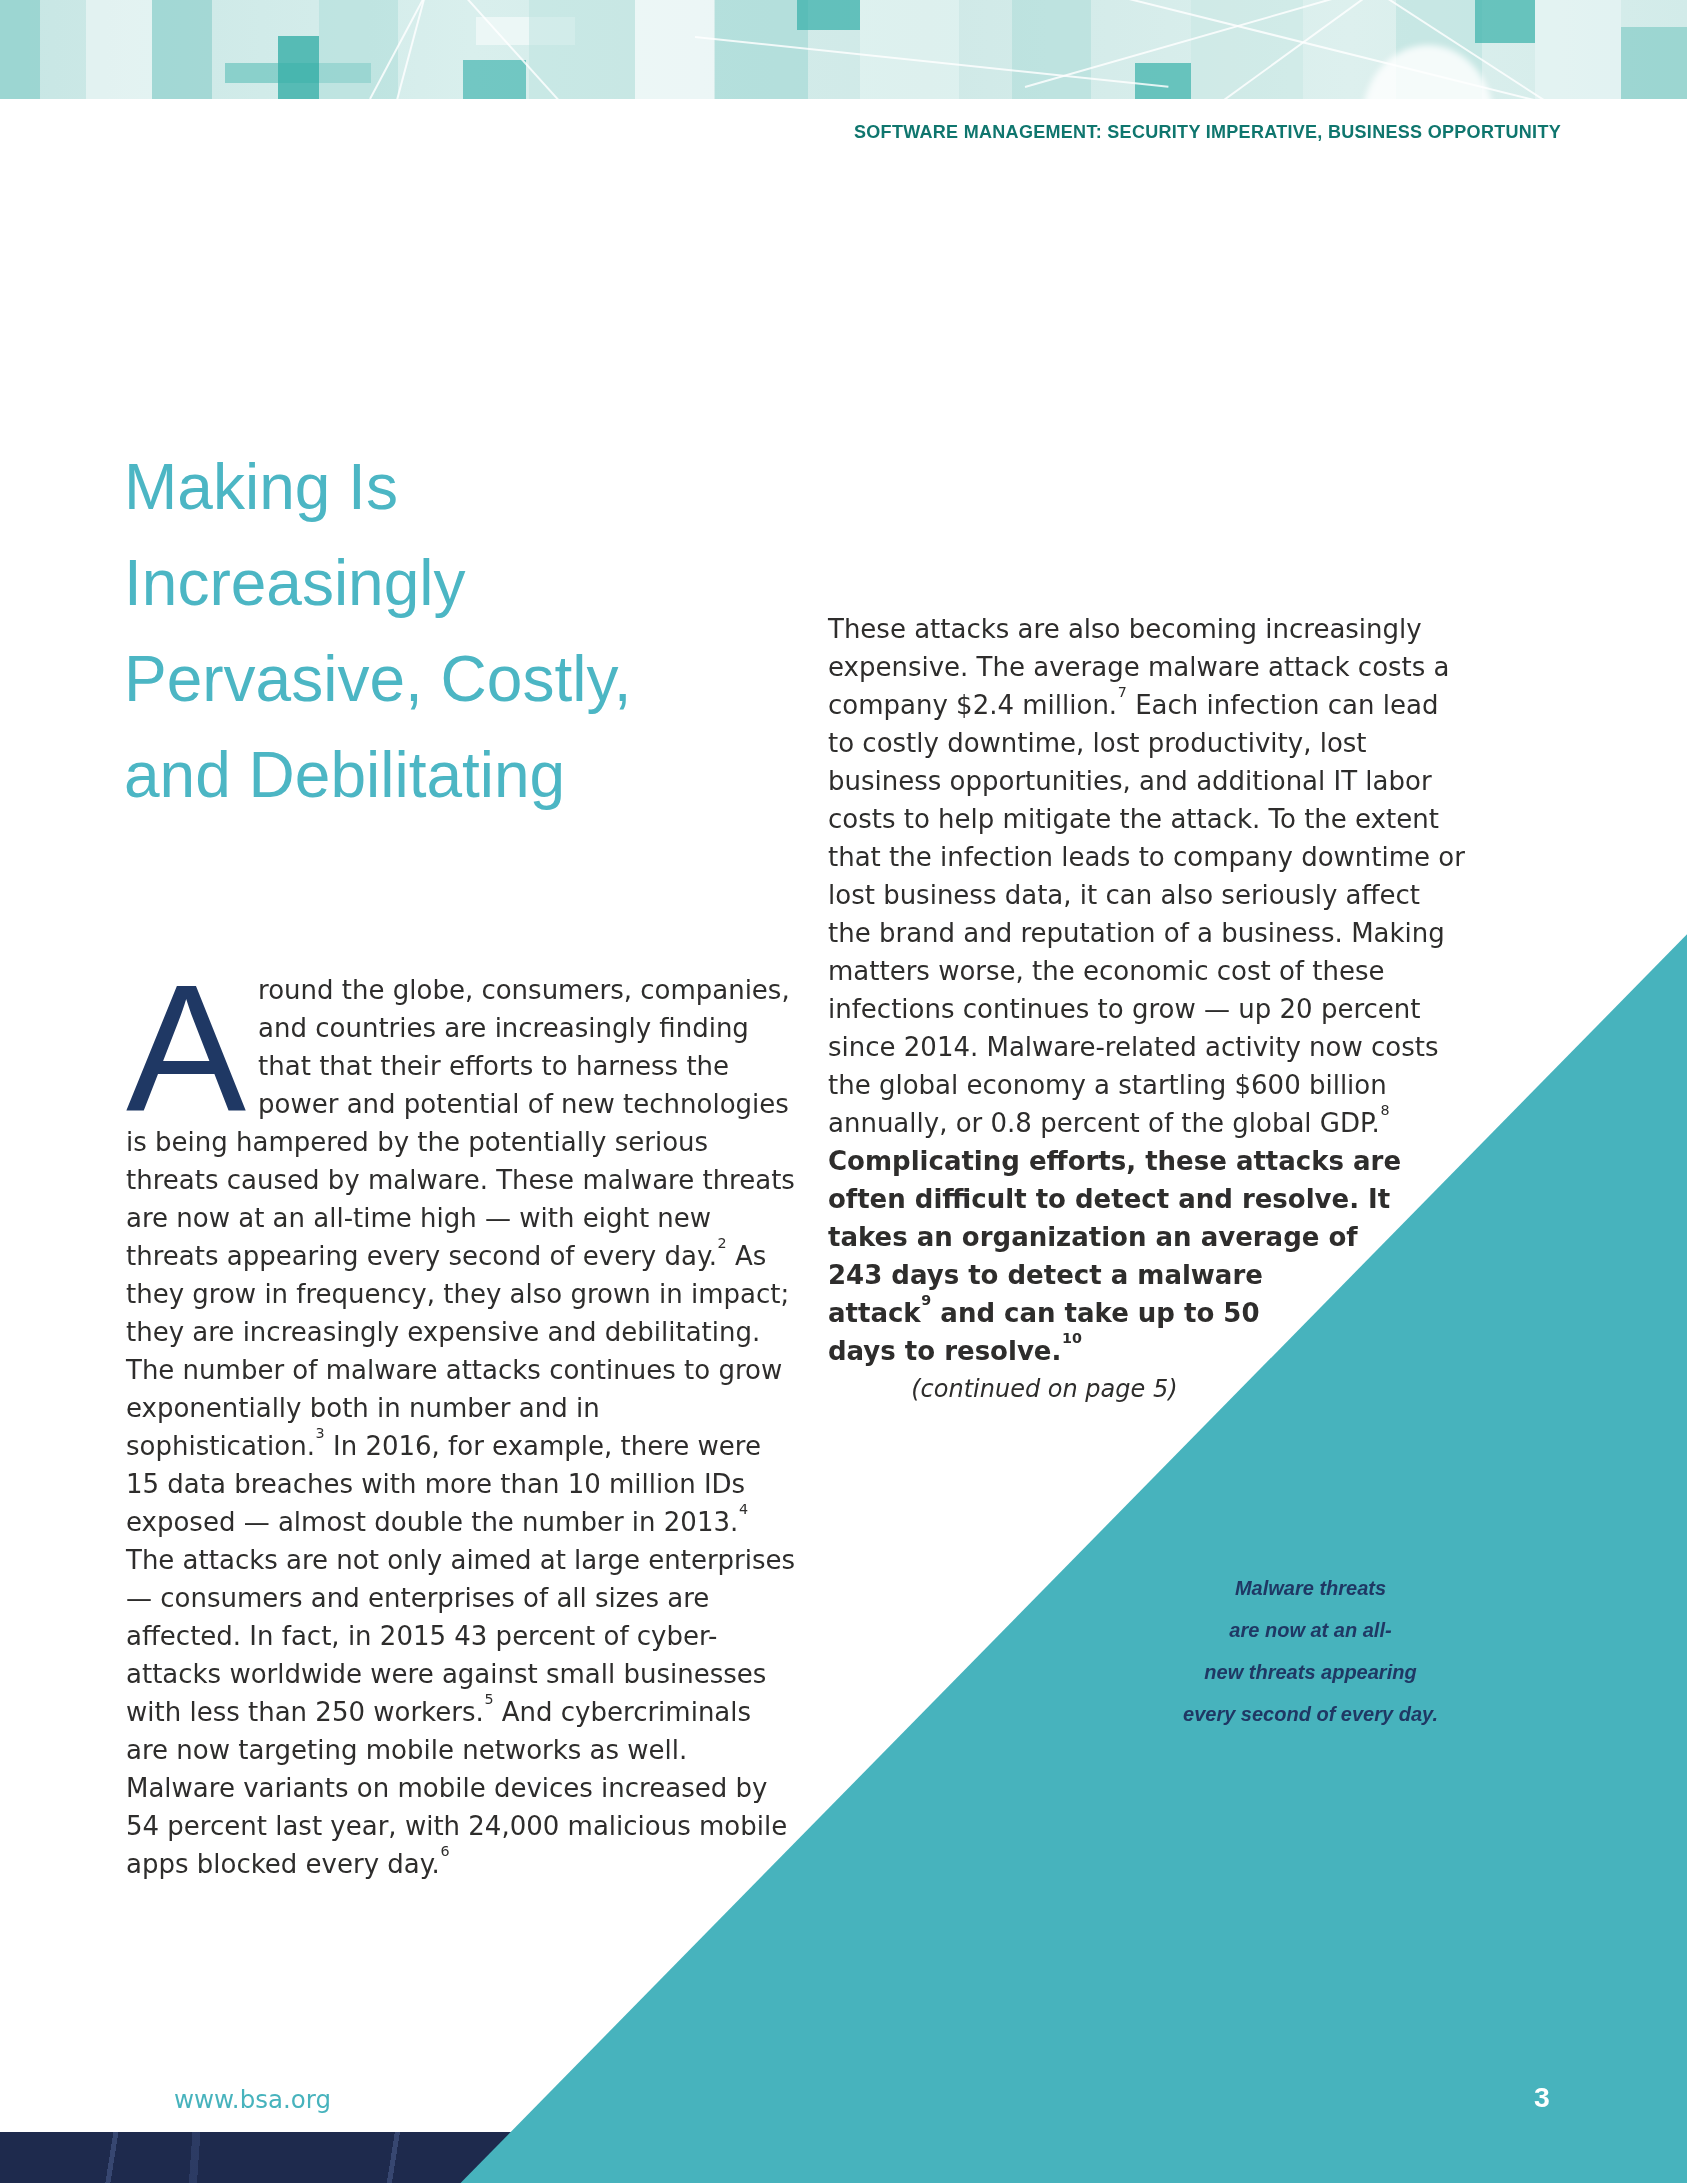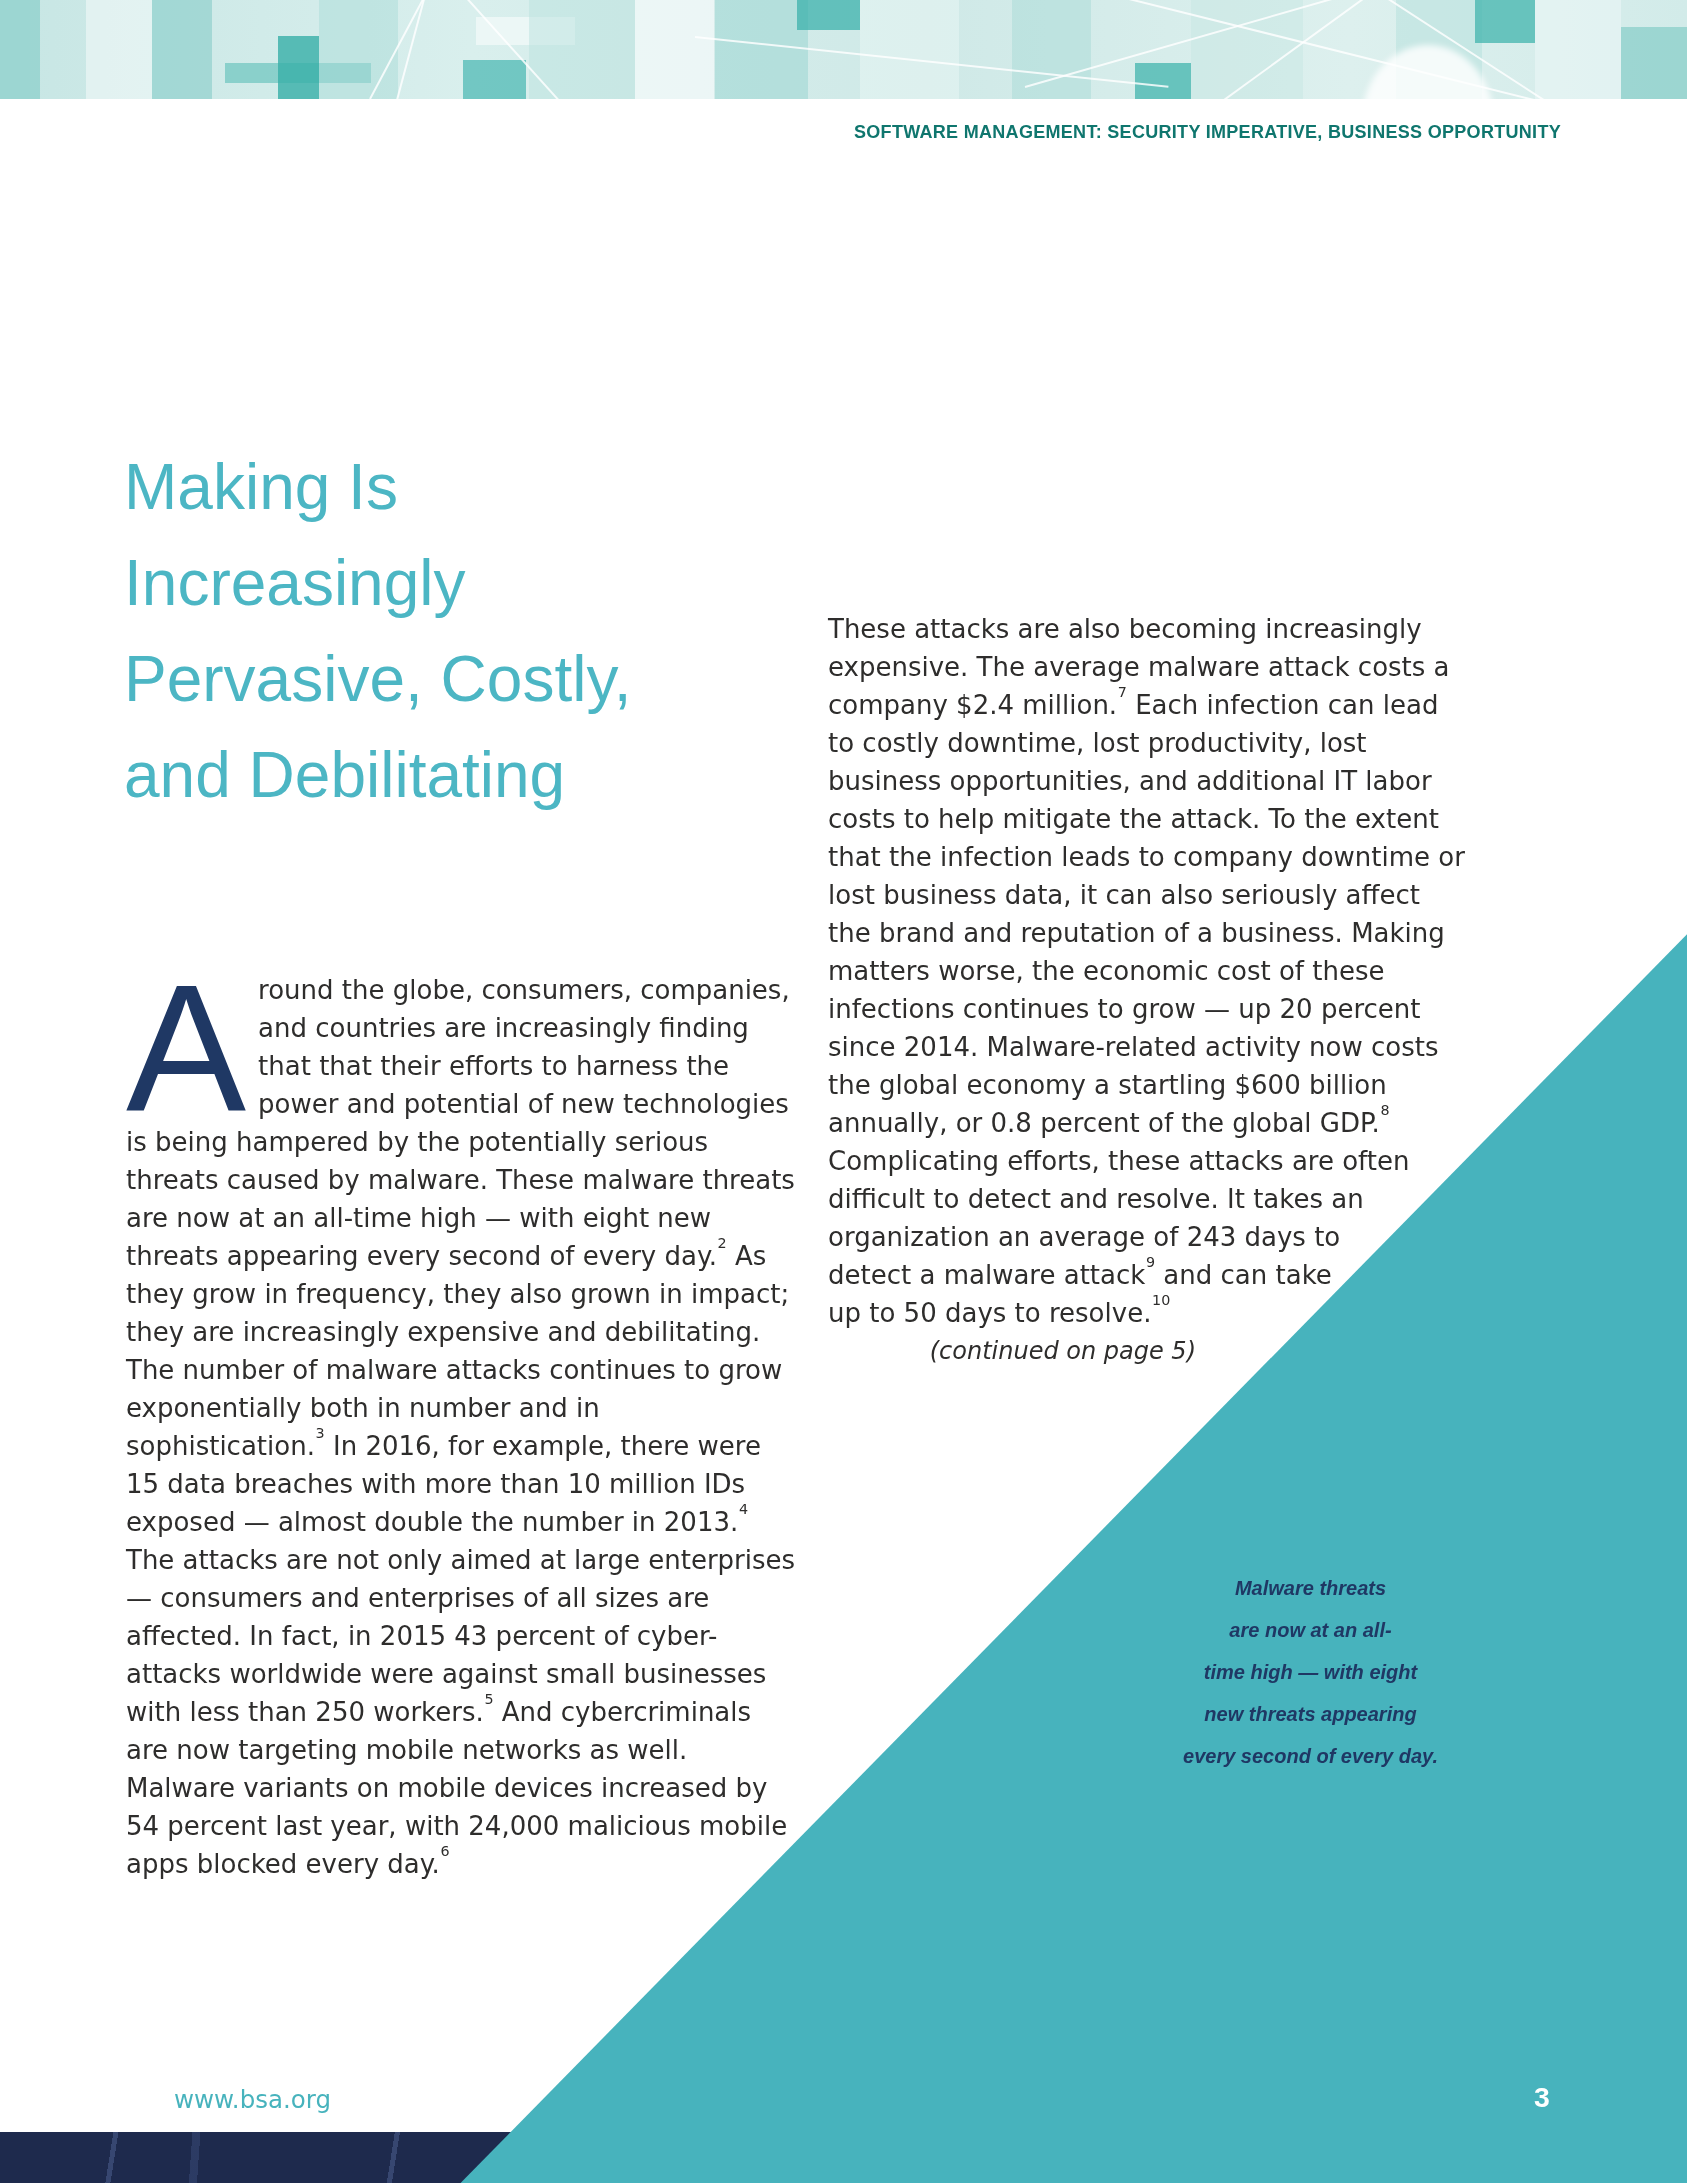--- a/index.html
+++ b/index.html
@@ -23,21 +23,21 @@
   .title{position:absolute;left:124px;top:439px;font-family:"Liberation Sans",sans-serif;
          font-size:64px;line-height:96px;color:#4CB6C4;}
   .title span{display:block;}
 
   
   .col{position:absolute;font-size:26px;line-height:38px;}
   .col p{margin:0;}
   .col-left{left:126px;top:971px;width:672px;}
   .col-right{left:828px;top:610px;width:638px;}
   .gap-left{margin-top:9.3px;}
-  .gap-right{margin-top:20px;}
+  .gap-right{margin-top:20px;font-weight:bold;}
   .dropcap{float:left;font-family:"Liberation Sans",sans-serif;font-size:180px;line-height:143px;
            color:#1F3864;margin:5.3px 12px 0 0;}
   sup{font-size:55%;line-height:0;position:relative;top:-0.5em;margin-left:0.7px;}
   .continued{margin-top:30px;text-align:center;font-style:italic;font-size:24px;}
   .cut-spacer{float:right;width:284px;height:344px;
               shape-outside:polygon(100% 16%,100% 100%,1% 100%);}
 
   
   .triangle{position:absolute;left:0;top:0;width:1687px;height:2183px;background:#47B3BD;
             clip-path:polygon(100% 42.8%,100% 100%,27.3% 100%);z-index:2;}
@@ -115,21 +115,20 @@
     <div class="cut-spacer"></div>
     <p class="gap-right">Complicating efforts, these attacks are often difficult to detect and resolve. It takes an organization an average of 243 days to detect a malware attack<sup>9</sup> and can take up to 50 days to resolve.<sup>10</sup></p>
     <p class="continued">(continued on page 5)</p>
   </div>
 
   <div class="triangle"></div>
 
   <div class="pull-quote">
     <span>Malware threats</span>
     <span>are now at an all-</span>
-    <span>time high — with eight</span>
     <span>new threats appearing</span>
     <span>every second of every day.</span>
   </div>
 
   <div class="footer-bar"></div>
   <a href="#" class="site-url">www.bsa.org</a>
   <div class="page-number">3</div>
 
 </div>
 

